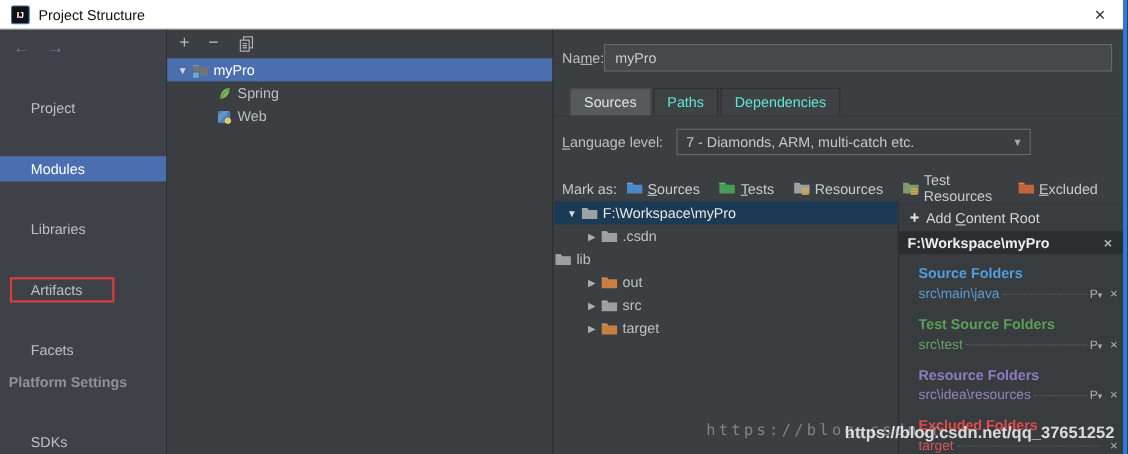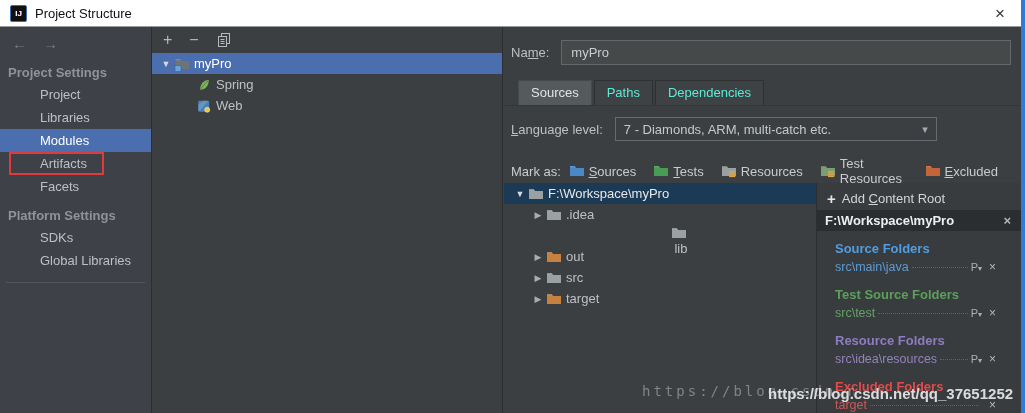--- a/index.html
+++ b/index.html
@@ -16,21 +16,21 @@
   #window-title { font-size:13px; color:#111;text-align:center; }
   #title-close { margin-left:auto; font-size:17px; color:#333; line-height:1; padding:2px 6px; cursor:default; }
 
   #window-edge { position:absolute; right:0; top:0; width:4px; height:413px; background:var(--window_edge,#2d7cd9); z-index:50; }
 
   
   #sidebar { position:absolute; left:0; top:27px; width:152px; height:386px;
              background:var(--sidebar,#3e4248); border-right:1px solid var(--border,#2c2e30); font-size:13px; }
   #nav-arrows { height:28px; display:flex; align-items:center; gap:16px; padding:4px 0 0 12px; color:#777d86; font-size:15px; }
   .side-header { margin-top:8px; height:20px; line-height:20px; padding-left:8px; color:var(--text_dim,#8f9397); font-weight:bold; }
-  .side-item { height:23px; line-height:23px; padding-left:40px; color:var(--text,#bcc0c4); position:relative; cursor:default; }
+  .side-item { height:23px; line-height:23px; padding-left:28px; color:var(--text,#bcc0c4); position:relative; cursor:default;margin-top:32px; }
   .side-item.selected { background:var(--accent,#4b6eaf); color:#ffffff; }
   #artifacts-box { position:absolute; left:9px; top:0px; width:95px; height:23px; border:2px solid var(--red_box,#e03b3b); pointer-events:none; }
   .side-divider { margin:10px 6px 4px 6px; border-top:1px solid #53565a; }
 
   
   #modules-panel { position:absolute; left:152px; top:27px; width:351px; height:386px;
                    background:var(--panel,#3c3f41); border-right:1px solid var(--border,#2c2e30); }
   #modules-toolbar { height:26px; display:flex; align-items:center; gap:17px; padding-left:11px; color:#b6b8ba; }
   #modules-toolbar .tbtn { font-size:16px; line-height:1; cursor:default; }
   .tree-row { height:21px; display:flex; align-items:center; font-size:13px; color:var(--text,#bcc0c4); cursor:default; }
@@ -39,21 +39,21 @@
   .tw { display:inline-flex; align-items:center; justify-content:center; }
   .chev { width:16px; font-size:9px; color:#a9adb1; }
   .tree-row.sel-focused .chev, .tree-row.sel-unfocused .chev { color:#d6d9dc; }
   .ticon { width:16px; height:16px; margin-right:4px; }
   .fsvg { width:16px; height:16px; display:block; }
   .f-gray { color:var(--folder_gray,#9ba0a3); }
   .f-orange { color:var(--folder_orange,#c8803f); }
 
   
   #details-panel { position:absolute; left:504px; top:27px; width:517px; height:386px; background:var(--panel,#3c3f41); }
-  #name-row { position:absolute; left:7px; top:12px; right:10px; height:26px; display:flex; align-items:center; gap:12px;
+  #name-row { position:absolute; left:7px; top:12px; right:10px; height:26px; display:flex; align-items:center; 
               font-size:13px; color:var(--text,#bcc0c4); }
   #name-input { flex:1; height:25px; background:#45494a; border:1px solid #63686c; color:#c9cdd1;
                 font-size:13px; padding:0 9px; font-family:"Liberation Sans",sans-serif; outline:none; }
   .mn { text-decoration:underline; }
 
   #tabs-row { position:absolute; left:0; top:52px; right:0; height:27px; padding-left:14px; display:flex; align-items:flex-end;
               border-bottom:1px solid #34373a; }
   .tab { height:25px; line-height:24px; padding:0 12px; font-size:13px; color:#5eead4;
          background:#3f4244; border:1px solid #2e3133; border-bottom:none; margin-right:2px; cursor:default; }
   .tab.active { background:#555a5c; color:#e2e4e6; border-color:#45494b; }
@@ -75,21 +75,21 @@
   
   #options-panel { position:absolute; left:312px; top:156px; right:0px; bottom:0; background:var(--panel_dark,#393c3e);
                    border-left:1px solid var(--border,#2c2e30); font-size:13px; }
   #add-root-row { height:23px; margin-top:4px; display:flex; align-items:center; padding:0 10px; color:#d2d5d8; cursor:default; }
   #add-root-row .plus { font-size:15px; font-weight:bold; margin-right:6px; color:#e3e5e7; }
   #root-header { height:21px; background:#2b2e30; display:flex; align-items:center; padding:0 8px;
                  color:#eceeef; font-weight:bold; cursor:default; }
   .x-icon { margin-left:auto; color:#b4b8bb; font-size:13px; cursor:default; padding:0 2px; }
   .opt-section { margin-top:10px; padding-left:18px; }
   .opt-title { font-weight:bold; font-size:13px; height:16px; line-height:16px; }
-  .opt-path-row { display:flex; align-items:baseline; margin-top:3px; height:17px; padding-right:23px; font-size:12.5px; }
+  .opt-path-row { display:flex; align-items:baseline; margin-top:3px; height:17px; padding-right:3px; font-size:12.5px; }
   .leader { flex:1; border-bottom:1px dotted #606468; margin:0 3px; transform:translateY(-3px); }
   .p-icon { font-size:11px; color:#aaafb3; white-space:nowrap; cursor:default; }
   .p-icon small { font-size:8px; }
   .opt-path-row .x-icon { margin-left:5px; font-size:12px; }
   .c-src-title { color:var(--source_blue,#4f9ee2); } .c-src-path { color:var(--source_path,#5b9bd3); }
   .c-test-title { color:var(--test_green,#5aa05a); } .c-test-path { color:var(--test_path,#66a066); }
   .c-res-title { color:var(--resource_purple,#8d7cc2); } .c-res-path { color:var(--resource_path,#9183bd); }
   .c-exc-title { color:var(--excluded_red,#e14b4b); } .c-exc-path { color:var(--excluded_path,#cf5757); }
 
   
@@ -111,24 +111,23 @@
       </div>
     <div id="window-title">Project Structure</div>
     <div id="title-close">×</div>
   </div>
 
   <div id="sidebar">
     <div id="nav-arrows">
       <span>←</span>
       <span>→</span>
     </div>
-    <div class="side-header">Project Settings</div>
     <div class="side-item">Project</div>
+    <div class="side-item selected">Modules</div>
     <div class="side-item">Libraries</div>
-    <div class="side-item selected">Modules</div>
     <div class="side-item">
       <span>Artifacts</span>
       <span id="artifacts-box"></span>
     </div>
     <div class="side-item">Facets</div>
     <div class="side-header">Platform Settings</div>
     <div class="side-item">SDKs</div>
     <div class="side-item">Global Libraries</div>
     <div class="side-divider"></div>
   </div>
@@ -263,23 +262,23 @@
         <span>F:\Workspace\myPro</span>
       </div>
       <div class="tree-row" style="padding-left:26px;">
         <span class="tw chev">▶</span>
         <span class="ticon f-gray">
             <svg class="fsvg" viewBox="0 0 16 16">
               <path d="M1 3.2h4.8l1.4 1.7H15v8.1H1z" fill="currentColor"></path>
               <path d="M1 3.2h4.8l.9 1.1H1z" fill="rgba(255,255,255,0.18)"></path>
             </svg>
           </span>
-        <span>.idea</span>
-      </div>
-      <div class="tree-row" style="padding-left:42px;flex-direction:column;">
+        <span>.csdn</span>
+      </div>
+      <div class="tree-row" style="">
         <span class="ticon f-gray">
             <svg class="fsvg" viewBox="0 0 16 16">
               <path d="M1 3.2h4.8l1.4 1.7H15v8.1H1z" fill="currentColor"></path>
               <path d="M1 3.2h4.8l.9 1.1H1z" fill="rgba(255,255,255,0.18)"></path>
             </svg>
           </span>
         <span>lib</span>
       </div>
       <div class="tree-row" style="padding-left:26px;">
         <span class="tw chev">▶</span>

